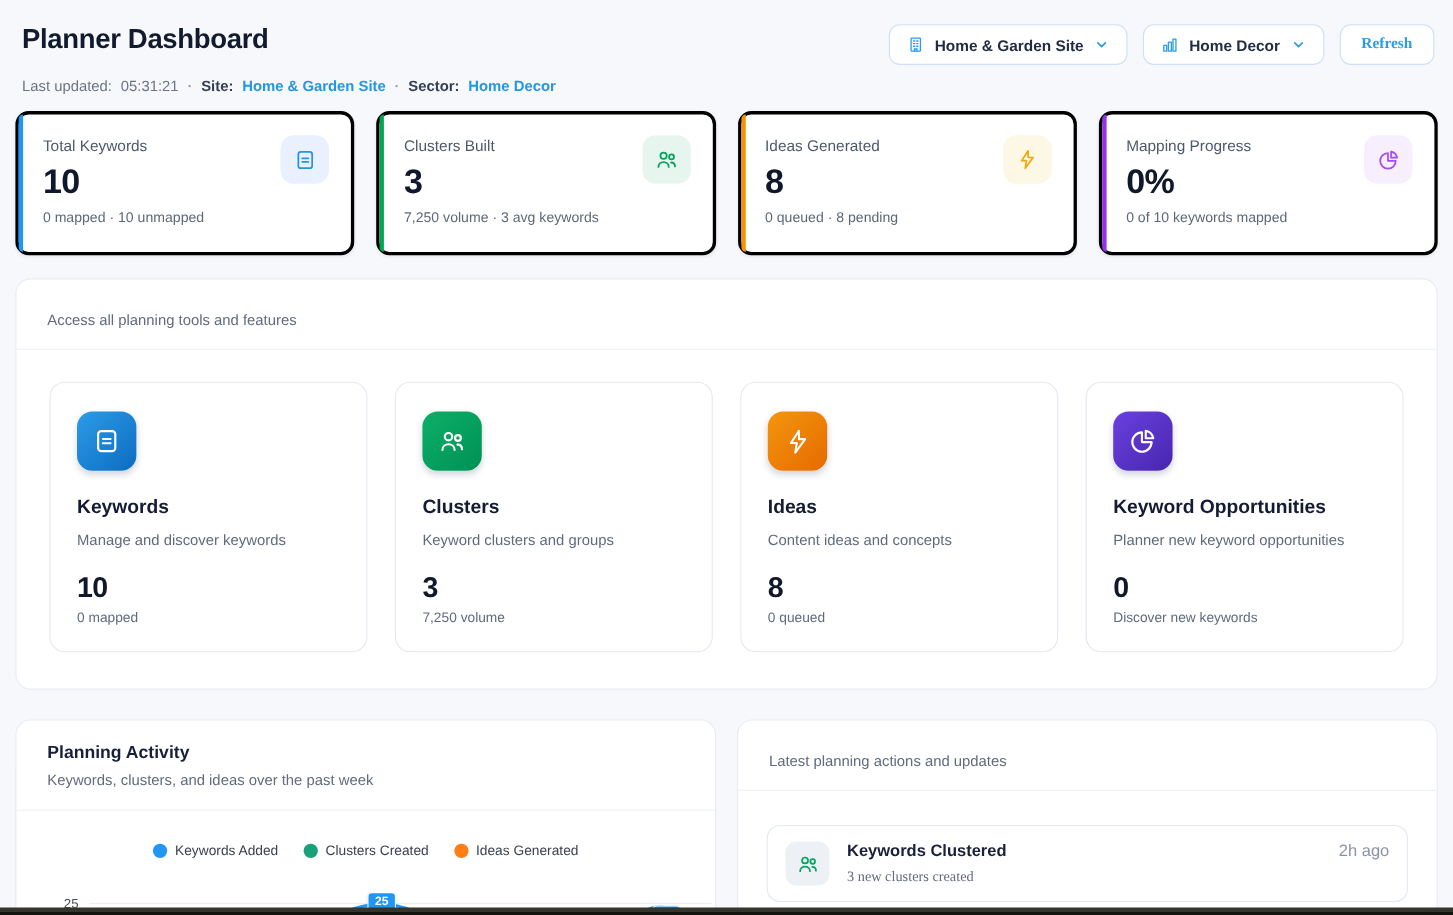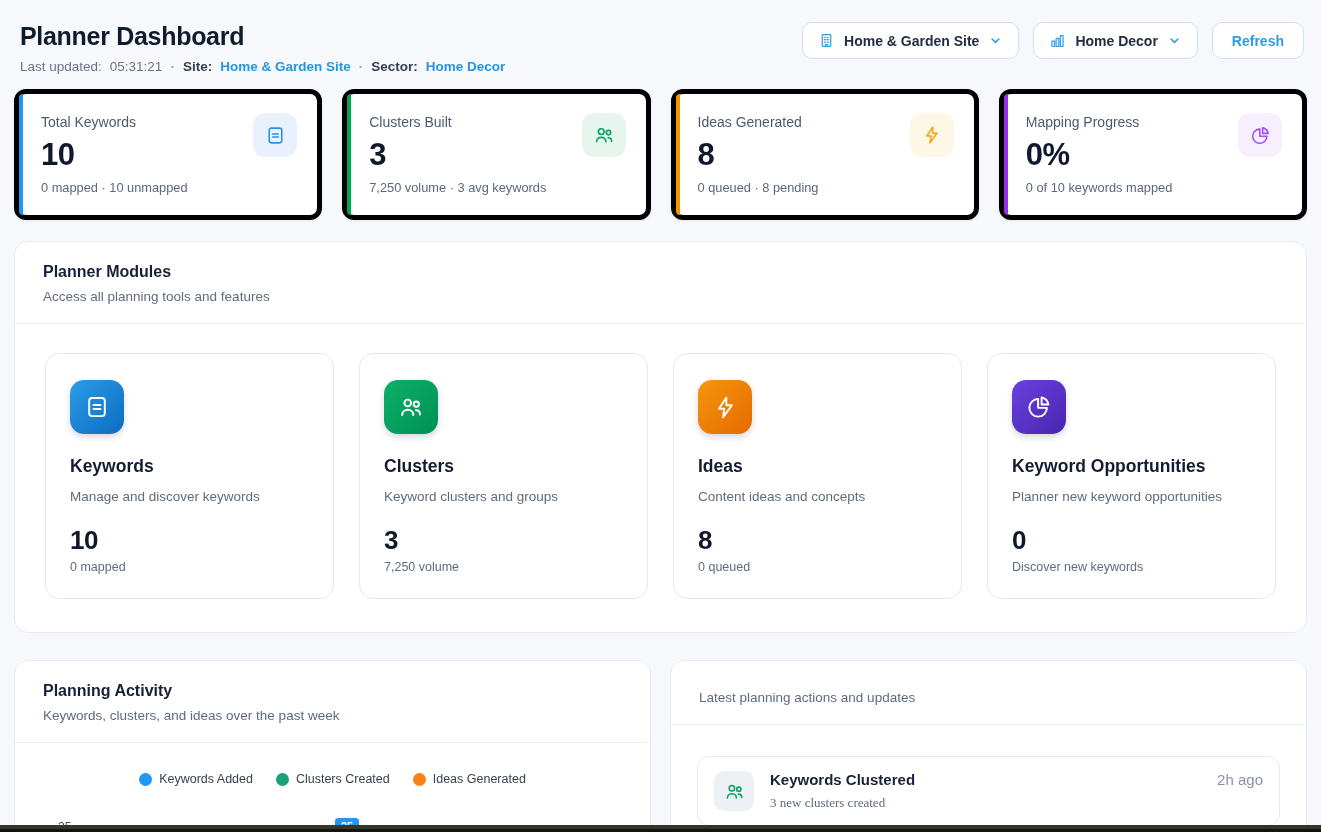--- a/index.html
+++ b/index.html
@@ -6,41 +6,41 @@
   html,body { width:1321px; height:832px; overflow:hidden; }
   body {
     font-family:"Liberation Sans","DejaVu Sans",sans-serif;
     background:#f6f8fb; color:#131a2e; position:relative;
   }
   .page { width:1321px; height:832px; position:relative; overflow:hidden; }
 
   
   .header { display:flex; justify-content:space-between; align-items:flex-start; padding:22px 17px 0 20px; }
   .page-title { font-size:25px; font-weight:800; letter-spacing:-0.3px; color:#121a2d; }
-  .meta { margin-top:8px; font-size:13.5px; display:flex; align-items:flex-end; gap:8px; }
+  .meta { margin-top:20px; font-size:13.5px; display:flex; align-items:flex-end; gap:8px; }
   .meta .gray { color:#6b7585; }
   .meta .sep { color:#9aa4b2; font-weight:700; }
   .meta .lbl { color:#333f52; font-weight:700; }
   .meta a { color:#2596df; font-weight:600; text-decoration:none; cursor:pointer; }
 
   .controls { display:flex; gap:14px; }
   .btn {
     height:37px; background:#fff; border:1.5px solid #cfe0f6; border-radius:10px;
     display:flex; align-items:center; gap:9px; padding:0 15px; cursor:pointer;
     font-size:14px; font-weight:700; color:#232d42; font-family:inherit;
   }
   .btn svg.lead { color:#2b9ce7; }
   .btn svg.chev { color:#2b9ce7; }
-  .btn.refresh { color:#2b9ce7; padding:0 19px; }
+  .btn.refresh { color:#2b9ce7; padding:0 19px;font-family:Liberation Serif, serif; }
 
   
   .stats-grid { display:grid; grid-template-columns:repeat(4,1fr); gap:20px; margin:15px 14px 0 14px; }
   .stat-card {
     background:#fff; border-radius:12px; padding:20px 22px 18px 22px; position:relative;
-    box-shadow:0 1px 3px rgba(30,41,70,0.07); border:5px solid #000000; min-height:131px;
+    box-shadow:0 1px 3px rgba(30,41,70,0.07); border:3px solid #000000; min-height:131px;
   }
   .stat-card::before { content:""; position:absolute; left:0; top:0; bottom:0; width:4px; border-radius:12px 0 0 12px; }
   .stat-card.c-blue::before   { background:#2196f3; }
   .stat-card.c-green::before  { background:#00a651; }
   .stat-card.c-orange::before { background:#f59300; }
   .stat-card.c-purple::before { background:#9333ea; }
   .stat-label { font-size:14px; color:#4d5a6e; font-weight:500; }
   .stat-value { font-size:31px; font-weight:800; color:#10182b; margin-top:7px; letter-spacing:-0.5px; }
   .stat-sub { font-size:12.8px; color:#5c6878; margin-top:7px; }
   .stat-icon { position:absolute; top:19px; right:20px; width:44px; height:44px; border-radius:12px; display:flex; align-items:center; justify-content:center; }
@@ -204,21 +204,20 @@
         <svg width="21" height="21" viewBox="0 0 24 24" fill="none" stroke="currentColor" stroke-width="1.8" stroke-linejoin="round">
           <path d="M11.2 4.7 A8.1 8.1 0 1 0 19.3 12.8 L11.2 12.8 Z"></path>
           <path d="M14.4 3.3 A8.1 8.1 0 0 1 20.7 9.6 L14.4 9.6 Z"></path>
         </svg>
       </div>
     </div>
   </div>
 
   <section class="panel modules-panel">
     <div class="panel-head divider">
-      <div class="panel-title">Planner Modules</div>
       <div class="panel-sub">Access all planning tools and features</div>
     </div>
     <div class="modules-grid">
       <div class="module-card">
         <div class="module-icon g-blue">
           <svg width="26" height="26" viewBox="0 0 24 24" fill="none" stroke="currentColor" stroke-width="1.8" stroke-linecap="round">
             <rect x="4.8" y="3.6" width="14.4" height="16.8" rx="2.6"></rect>
             <path d="M8.8 10.2h6.4 M8.8 13.8h6.4"></path>
           </svg>
         </div>

